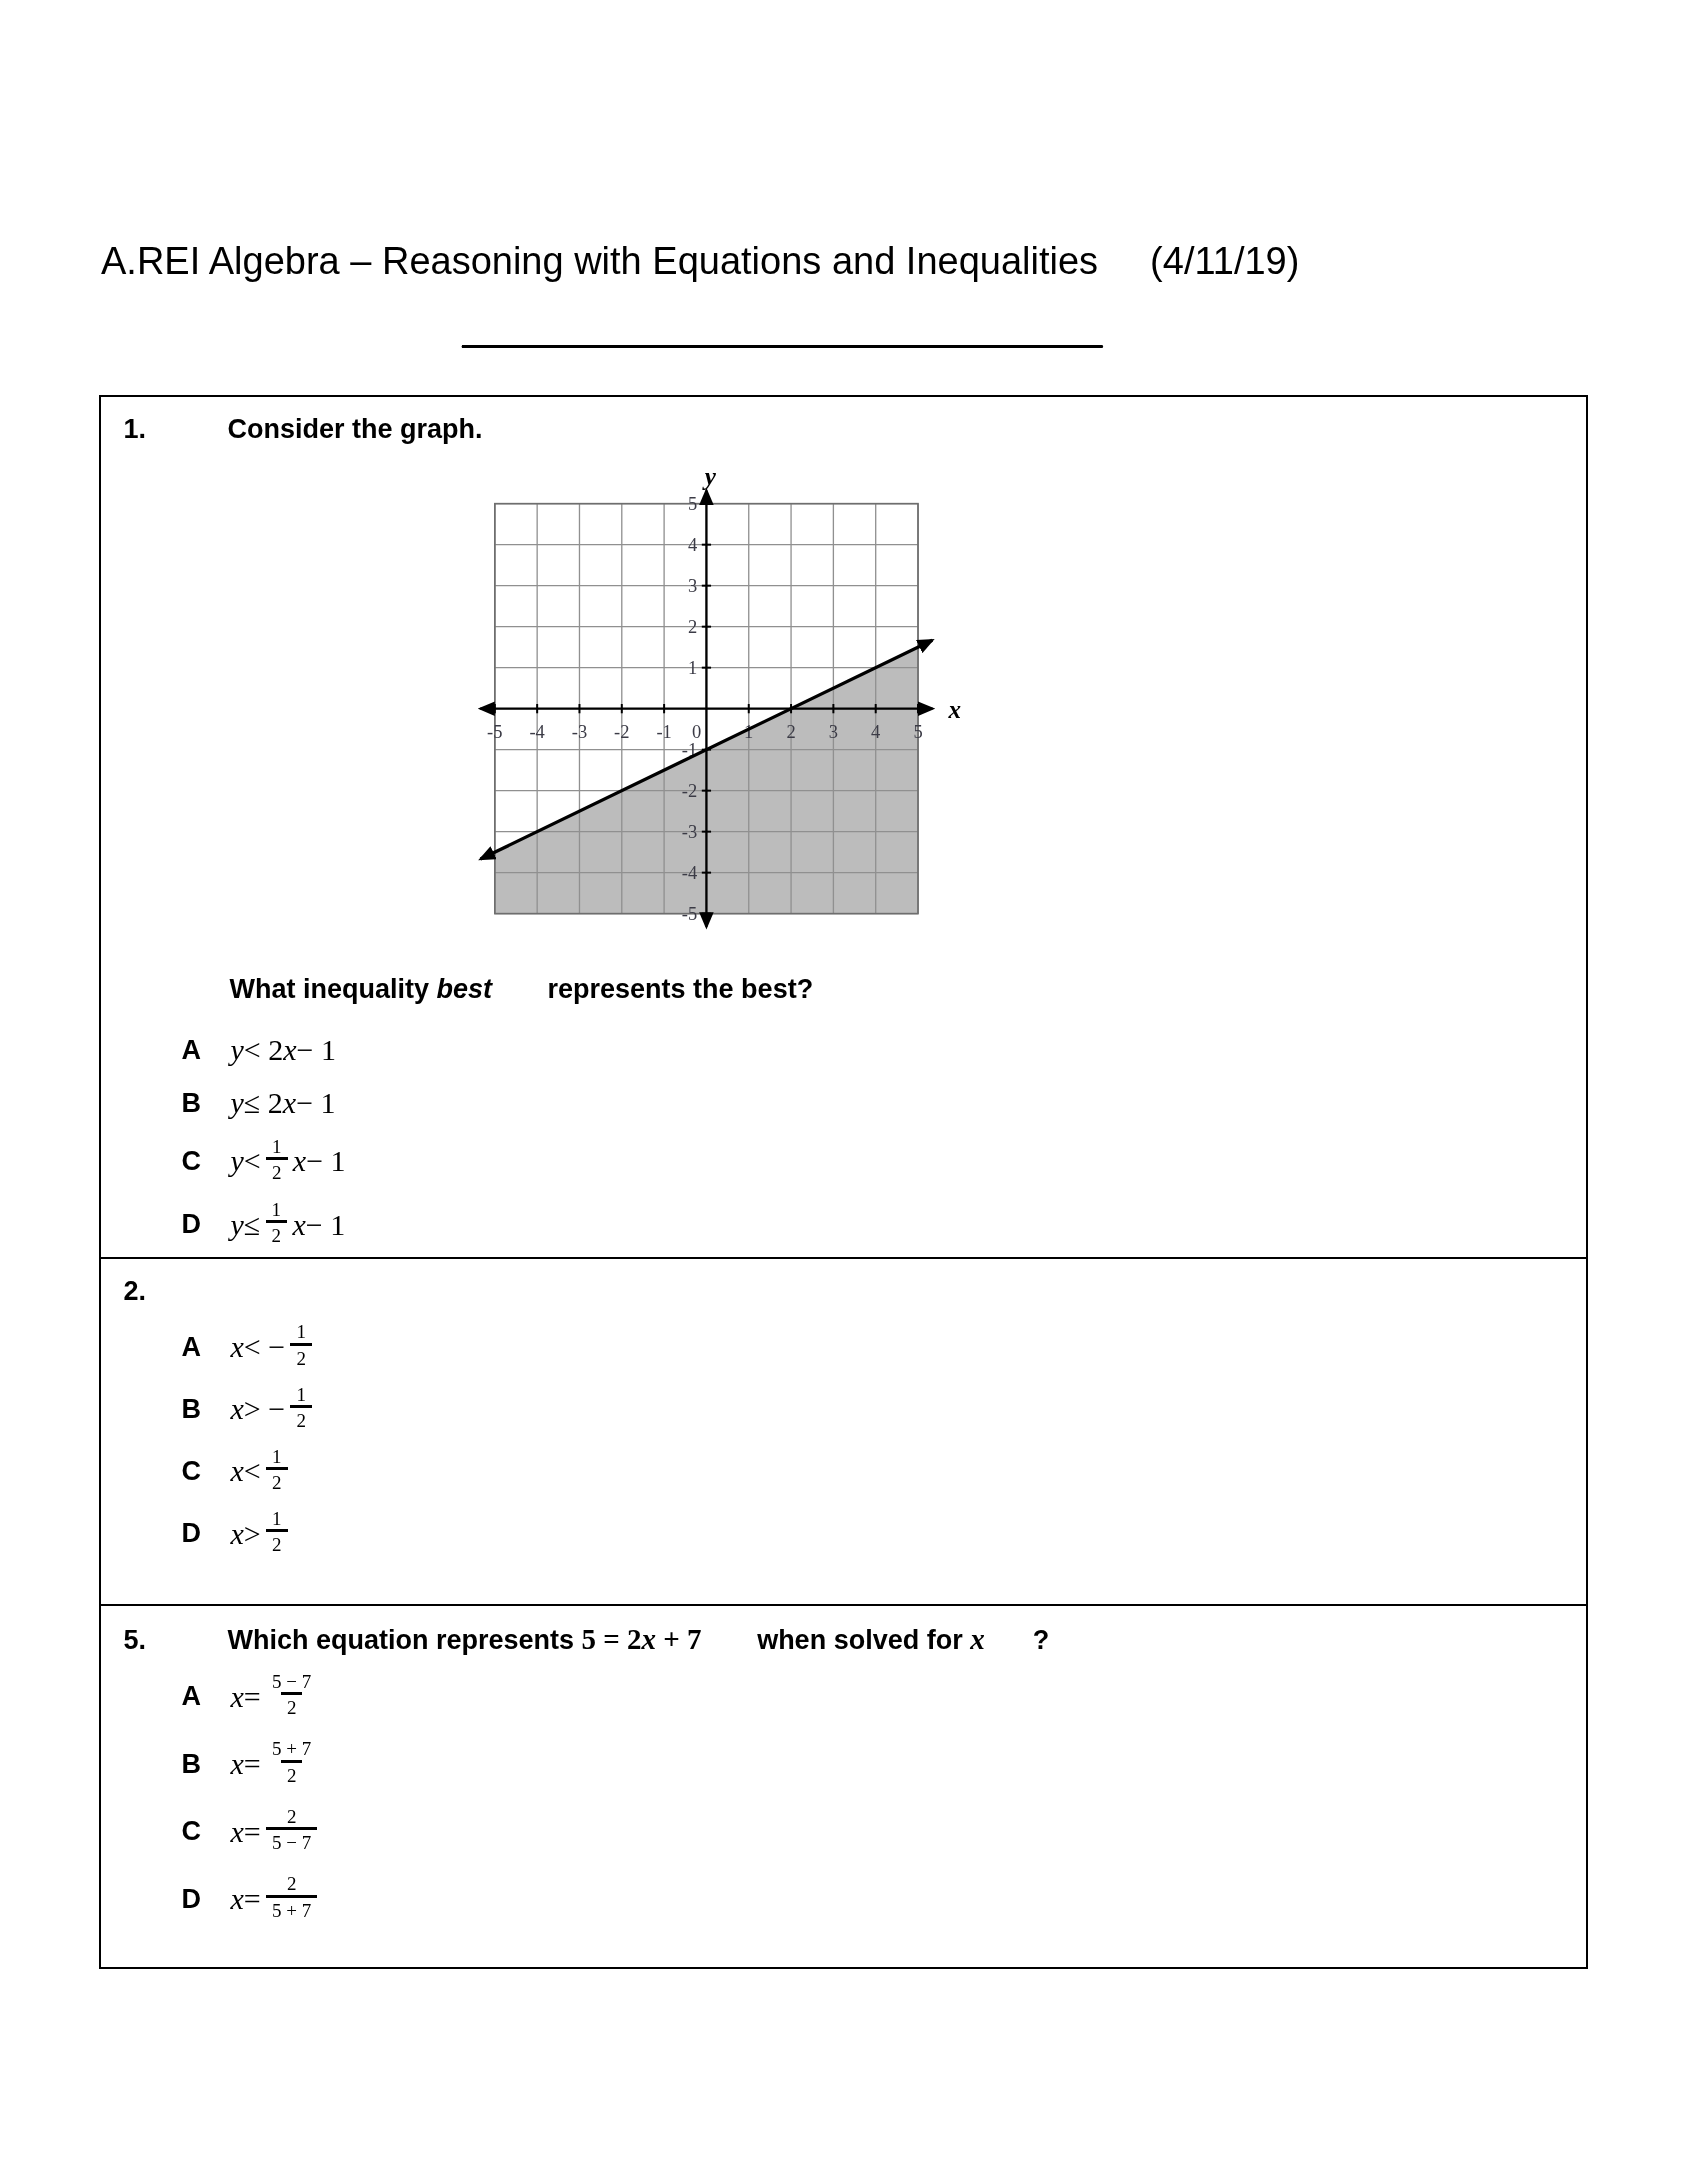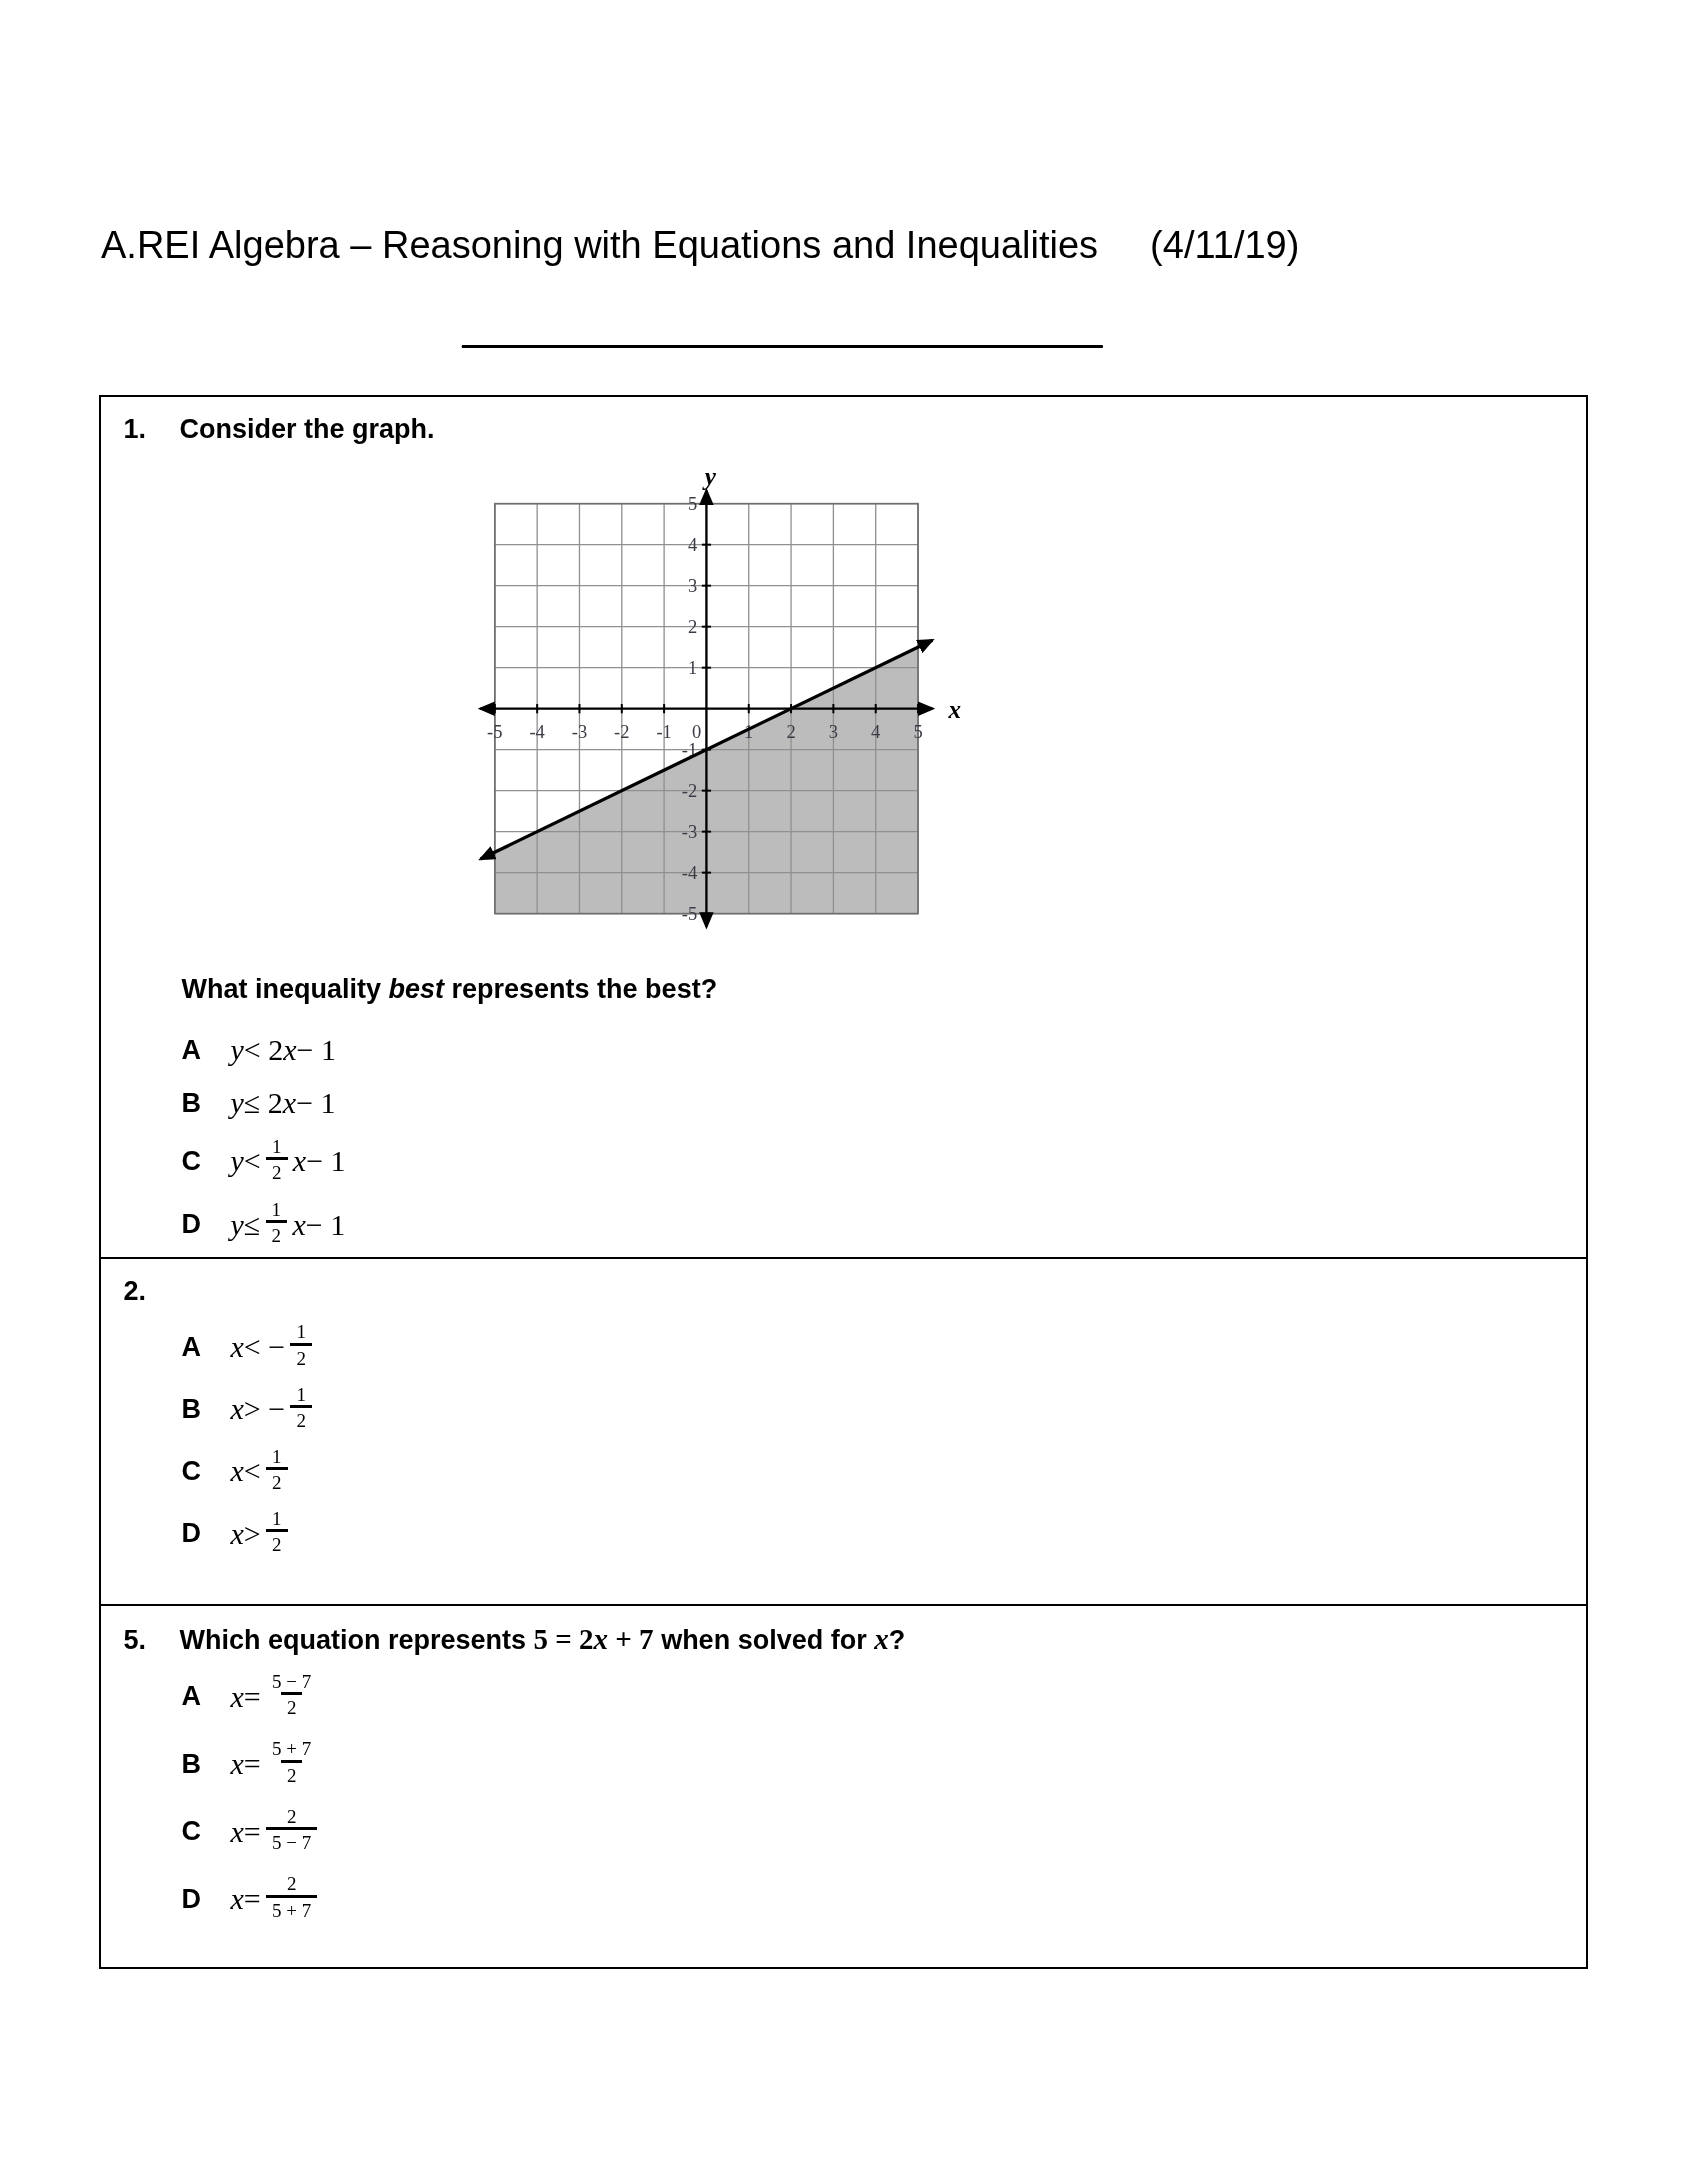--- a/index.html
+++ b/index.html
@@ -2,33 +2,33 @@
 <html style="font-size:10.6px"><head>
 <meta charset="utf-8">
 <style>
   * { margin:0; padding:0; box-sizing:border-box; }
   html,body { background:#ffffff; }
   body {
     width:1687px; height:2183px; position:relative;
     font-family:"Liberation Sans", sans-serif; color:#000;
     overflow:hidden;
   }
-  .title-row { position:absolute; left:101px; top:224px; font-size:38px; font-weight:400; white-space:nowrap; }
+  .title-row { position:absolute; left:101px; top:240px; font-size:38px; font-weight:400; white-space:nowrap; }
   .title-row .date { margin-left:52px; }
   .name-line { position:absolute; left:462px; top:310px; font-size:36px; font-weight:bold; letter-spacing:0;text-decoration:underline; }
   .sheet { position:absolute; left:99px; top:395px; width:1489px; }
   .qbox { border:2.6px solid #000; background:#fff; padding:17px 20px 0 22.5px; }
   .qbox + .qbox { margin-top:-2.6px; }
   .qbox1 { height:865px; }
   .qbox2 { height:349px; }
   .qbox3 { height:365px; }
   .qrow { display:flex; align-items:baseline; }
   .qnum { font-weight:bold; font-size:27px; width:56px; flex:none; }
   .qprompt { font-weight:bold; font-size:27px; }
-  .pt  { font-weight:bold; }
+  .pt  { font-weight:bold;margin-left:48px; }
   .pti { font-weight:bold; font-style:italic; }
   .pm  { font-family:"Liberation Serif", serif; font-weight:bold; font-size:29px; }
   .pm .mv { font-style:italic; }
   .graph-fig { margin:18.5px 0 0 344px; width:500px; }
   .qsub { margin:22.5px 0 0 58px; font-weight:bold; font-size:27px; }
   .choices { margin-left:58px; }
   .qbox1 .choices { margin-top:26.5px; }
   .qbox2 .choices { margin-top:16px; }
   .qbox3 .choices { margin-top:17px; }
   .choice { display:flex; align-items:center; min-height:37px; }

